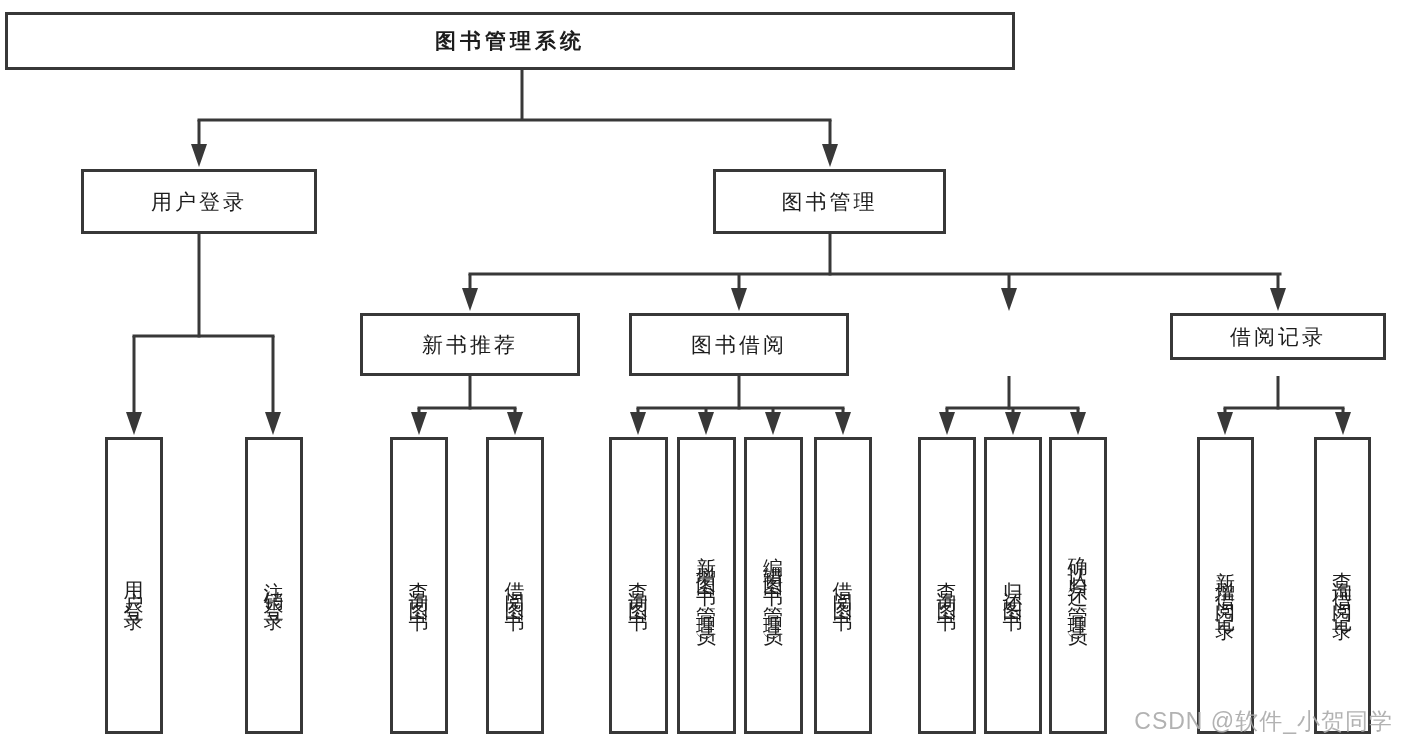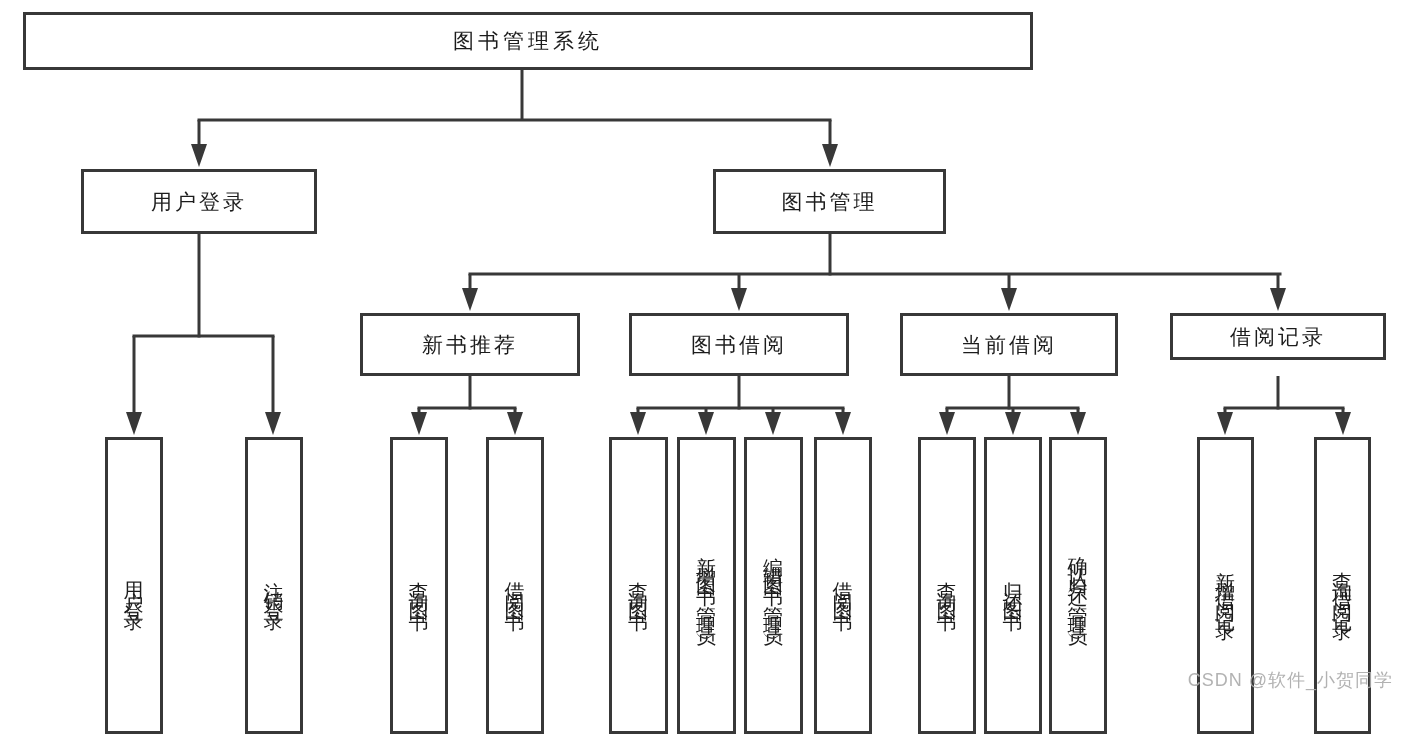--- a/index.html
+++ b/index.html
@@ -43,30 +43,30 @@
   .vnode span {
     writing-mode: vertical-rl;
     text-orientation: mixed;
     font-size: 20px;
     letter-spacing: 10px;
     line-height: 1;
     color: #1c1c1c;
   }
   .watermark {
     position: absolute;
-    top: 668px;
+    top: 706px;
     right: 12px;
-    font-size: 18px;
+    font-size: 23px;
     letter-spacing: 1px;
     color: rgba(171, 171, 171, 0.92);
     white-space: nowrap;
     z-index: 5;
   }
   
-  .n-root   { left: 23px;   top: 12px;  width: 1010px; height: 58px; }
+  .n-root   { left: 5px;   top: 12px;  width: 1010px; height: 58px; font-weight: bold; }
   .n-ul     { left: 81px;   top: 169px; width: 236px;  height: 65px; }
   .n-bm     { left: 713px;  top: 169px; width: 233px;  height: 65px; font-family: Liberation Mono, monospace; }
   .n-nb     { left: 360px;  top: 313px; width: 220px;  height: 63px; }
   .n-bb     { left: 629px;  top: 313px; width: 220px;  height: 63px; }
   .n-cb     { left: 900px;  top: 313px; width: 218px;  height: 63px; }
   .n-br     { left: 1170px; top: 313px; width: 216px;  height: 47px; }
   .leaf     { top: 437px; height: 297px; }
   .l-ul1 { left: 105px;  width: 58px; }
   .l-ul2 { left: 245px;  width: 58px; }
   .l-nb1 { left: 390px;  width: 58px; }
@@ -160,23 +160,20 @@
   <div class="node hnode n-bm">
     <span>图书管理</span>
   </div>
 
   <div class="node hnode n-nb">
     <span>新书推荐</span>
   </div>
   <div class="node hnode n-bb">
     <span>图书借阅</span>
   </div>
-  <div class="node hnode n-cb">
-    <span>当前借阅</span>
-  </div>
   <div class="node hnode n-br">
     <span>借阅记录</span>
   </div>
 
   <div class="node vnode leaf l-ul1">
     <span>用户登录</span>
   </div>
   <div class="node vnode leaf l-ul2">
     <span>注销登录</span>
   </div>

